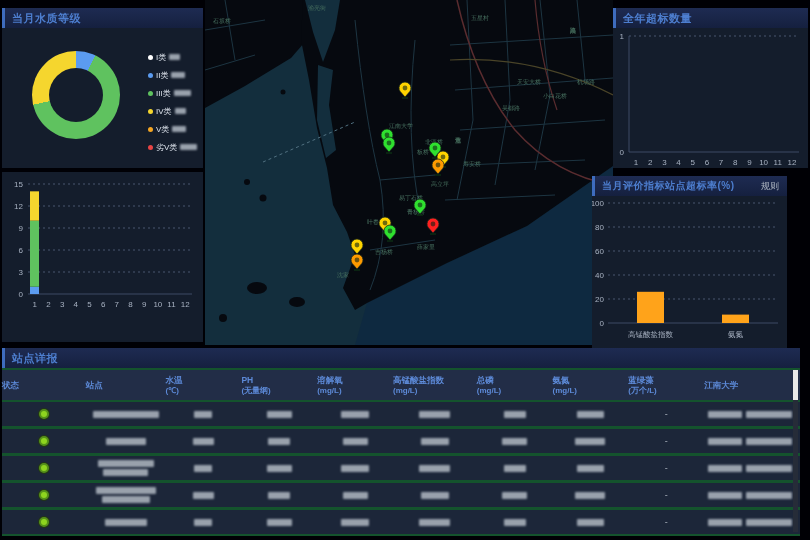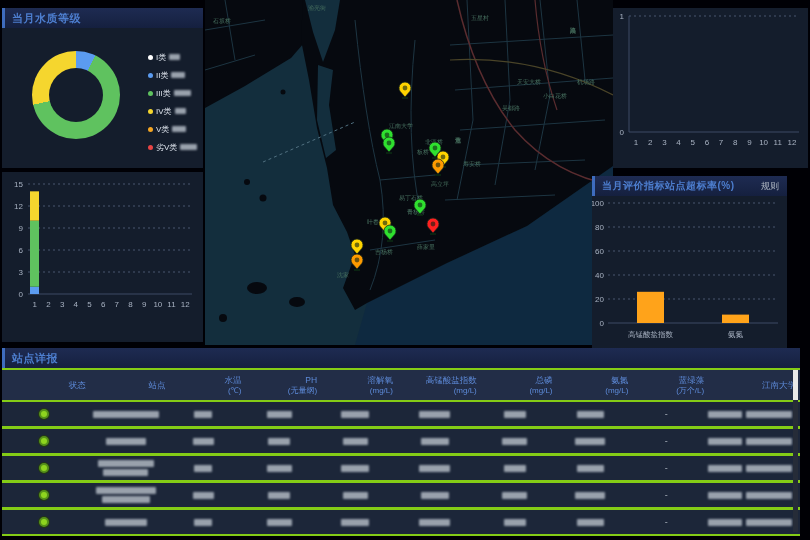--- a/index.html
+++ b/index.html
@@ -11,21 +11,21 @@
     background:linear-gradient(180deg,#1e2b52,#15203f);border-left:3px solid #3e6cbe;}
   .panel-title{font-size:11px;font-weight:bold;color:#4d7ecf;letter-spacing:.5px;white-space:nowrap;}
   .panel-body{position:relative;}
 
   
   #p-month-quality{left:2px;top:8px;width:201px;height:160px;}
   #p-year-quality{left:2px;top:172px;width:201px;height:170px;}
   #p-map{left:205px;top:0;width:408px;height:345px;background:#0a141c;}
   #p-year-exceed{left:613px;top:8px;width:195px;height:160px;}
   #p-month-rate{left:592px;top:176px;width:195px;height:208px;}
-  #p-table{left:2px;top:348px;width:798px;height:188px;background:#84cc16;}
+  #p-table{left:2px;top:348px;width:798px;height:188px;background:#14532d;}
 
   
   .donut{position:absolute;left:30px;top:23px;width:88px;height:88px;border-radius:50%;}
   .donut::after{content:"";position:absolute;left:17px;top:17px;width:54px;height:54px;border-radius:50%;background:#141d2c;}
   .donut-legend{position:absolute;left:146px;top:20px;margin:0;padding:0;list-style:none;}
   .donut-legend li{display:flex;align-items:center;gap:3px;height:18px;}
   .donut-legend .dot{width:5px;height:5px;border-radius:50%;display:inline-block;}
   .lg-t{font-size:8px;color:#dde3ec;}
   .blur{background:#99a1ac;filter:blur(1.3px);border-radius:1px;display:inline-block;}
   .lgv{height:6px;}
@@ -36,21 +36,21 @@
   .hl-item i{width:4px;height:4px;border-radius:50%;display:inline-block;}
 
   svg text.ax{font-size:8px;fill:#a8b2c2;font-family:"Liberation Sans",sans-serif;}
   svg text.axc{font-size:7.5px;}
   svg text.maplabel{font-size:6px;fill:#47705f;font-family:"Liberation Sans",sans-serif;}
 
   .corner-link{margin-left:auto;font-size:9px;color:#aeb6c2;}
 
   
   .thead{display:flex;align-items:center;height:30px;background:#222d47;margin-top:2px;}
-  .th{display:flex;flex-direction:column;align-items:flex-end;justify-content:center;color:#5d8ad8;font-weight:normal;}
+  .th{display:flex;flex-direction:column;align-items:flex-start;justify-content:center;color:#5d8ad8;font-weight:bold;}
   .th-l{font-size:8.5px;line-height:11px;}
   .th-u{font-size:8px;line-height:10px;}
   .tbody{margin-top:2px;}
   .trow{display:flex;align-items:center;height:24px;background:#1c2639;margin-bottom:3px;}
   .td{display:flex;align-items:center;justify-content:center;flex-direction:column;gap:2px;}
   .col-0{width:10.5%}.col-1{width:10%}.col-2{width:9.5%}.col-3{width:9.5%}.col-4{width:9.5%}
   .col-5{width:10.5%}.col-6{width:9.5%}.col-7{width:9.5%}.col-8{width:9.5%}.col-9{width:11.5%}
   .status-dot{width:10px;height:10px;border-radius:50%;background:#8ed41f;border:2px solid #55901a;box-shadow:0 0 0 1px #233616;}
   .vblur{height:7px;}
   .sblur{height:7px;}
@@ -248,20 +248,23 @@
           </g>
           <g transform="translate(152,267)">
             <line x1="-3" y1="3" x2="3" y2="3" stroke="#0c2c14" stroke-width="1.5"></line>
             <path d="M0,2 L-4.8,-3.4 A6,6 0 1,1 4.8,-3.4 Z" fill="#ff9b00" stroke="#15241a" stroke-width="0.8"></path>
             <circle cx="0" cy="-7" r="2.4" fill="rgba(15,35,20,0.6)"></circle>
           </g>
         </svg></div>
   </section>
 
   <section class="panel" id="p-year-exceed">
+    <div class="panel-header">
+      <span class="panel-title">全年超标数量</span>
+    </div>
     <div class="panel-body" id="exceed-chart"><svg width="191" height="142">
           <line x1="16" y1="8" x2="186" y2="8" stroke="#49566f" stroke-dasharray="2 3"></line>
           <line x1="16" y1="8" x2="16" y2="124" stroke="#3d4a64"></line>
           <line x1="16" y1="124" x2="186" y2="124" stroke="#3d4a64"></line>
           <text x="11" y="11" text-anchor="end" class="ax">1</text>
           <text x="11" y="127" text-anchor="end" class="ax">0</text>
           <text x="23.083333333333332" y="137" text-anchor="middle" class="ax">1</text>
           <text x="37.25" y="137" text-anchor="middle" class="ax">2</text>
           <text x="51.416666666666664" y="137" text-anchor="middle" class="ax">3</text>
           <text x="65.58333333333334" y="137" text-anchor="middle" class="ax">4</text>

